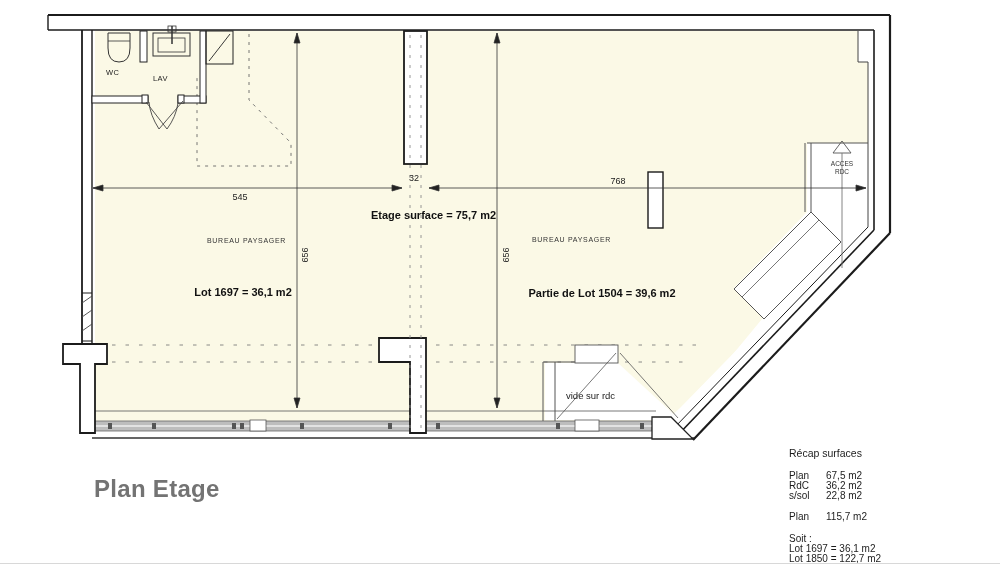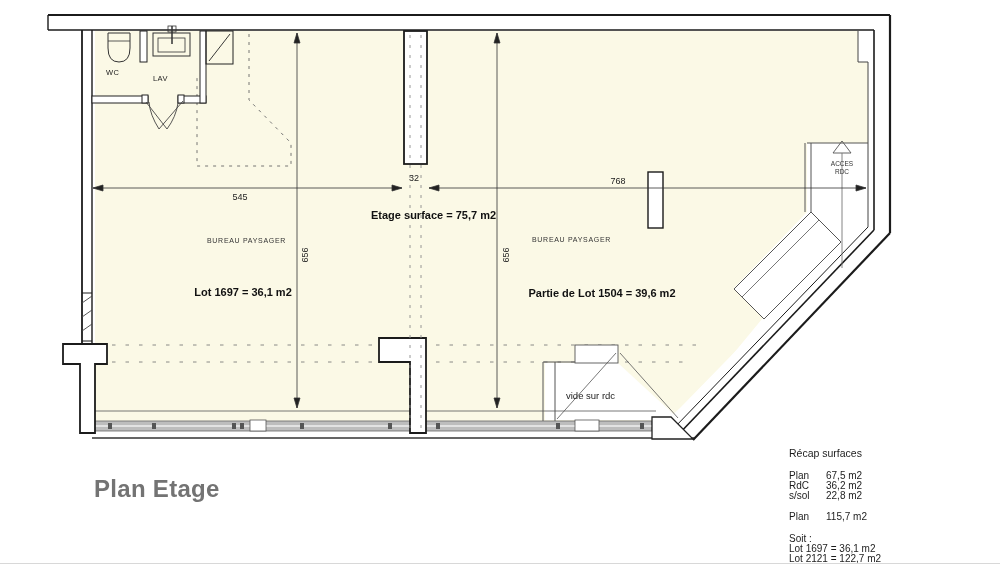--- a/index.html
+++ b/index.html
@@ -215,18 +215,18 @@
     </div>
 
     <div class="rrow total">
       <span class="rlabel">Plan</span>
       <span class="rval">115,7 m2</span>
     </div>
 
     <div class="soit">
       <div>Soit :</div>
       <div>Lot 1697 = 36,1 m2</div>
-      <div>Lot 2121 = 122,7 m2</div>
+      <div>Lot 1850 = 122,7 m2</div>
     </div>
   </div>
 
   <div class="page-bottom-line"></div>
 </div>
 
 </body></html>

